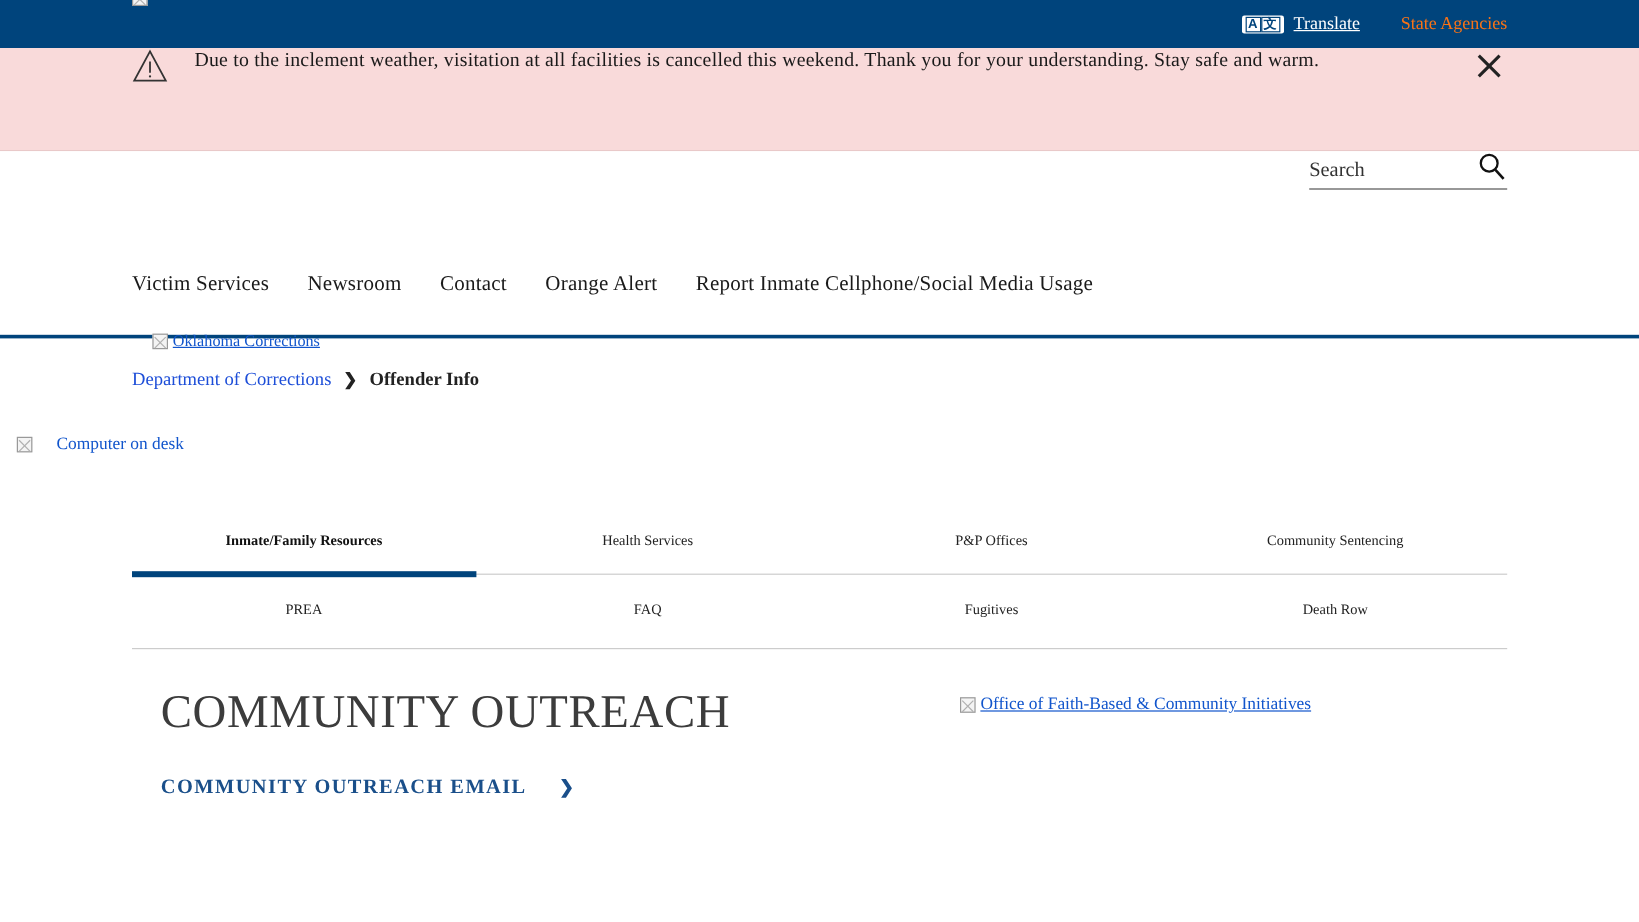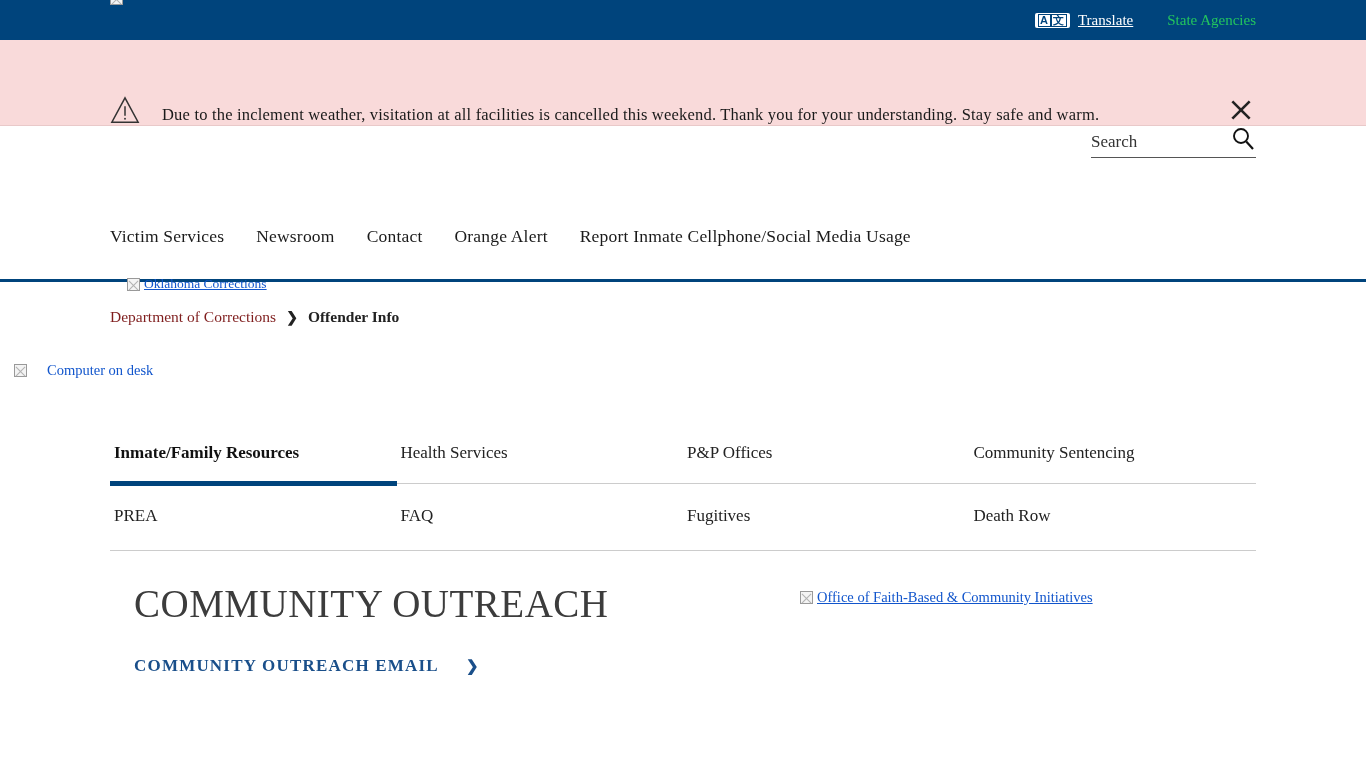--- a/index.html
+++ b/index.html
@@ -56,31 +56,31 @@
     padding: 1px 3px;
     border-radius: 2px;
     line-height: 1;
     font-family: "Liberation Sans", sans-serif;
   }
   .translate-glyph span.boxed {
     border: 1px solid #00447c;
     padding: 0 1px;
   }
   .state-agencies {
-    color: #22c55e;
+    color: #f97316;
     font-size: 15px;
     text-decoration: none;
   }
 
   
   .alert {
     height: 86px;
     background: #f9dada;
     display: flex;
-    align-items: flex-end;
+    align-items: flex-start;
     padding: 0 110px;
     position: relative;
     border-bottom: 1px solid #e9c9c9;
   }
   .alert-icon {
     width: 30px;
     height: 30px;
     flex: 0 0 auto;
     margin-right: 22px;
     color: #333;
@@ -187,21 +187,21 @@
   
   .breadcrumb {
     padding: 26px 110px 0 110px;
     display: flex;
     align-items: center;
     gap: 10px;
     font-size: 15.5px;
     color: #222;
     background: #ffffff;
   }
-  .breadcrumb a { color: #7f1d1d; text-decoration: none; }
+  .breadcrumb a { color: #1d4ed8; text-decoration: none; }
   .bc-chevron { font-weight: bold; font-size: 14px; }
   .breadcrumb .current { font-weight: bold; }
 
   
   .hero-broken {
     margin: 36px 0 0 14px;
     font-size: 14.5px;
     color: #1155cc;
     display: flex;
     align-items: center;
@@ -212,23 +212,23 @@
   .tabs-zone {
     padding: 0 110px;
     margin-top: 46px;
   }
   .tabs-row {
     display: grid;
     grid-template-columns: repeat(4, 1fr);
     border-bottom: 1px solid #cccccc;
   }
   .tab {
-    text-align: left;
+    text-align: center;
     padding: 18px 4px 20px 4px;
-    font-size: 17px;
+    font-size: 12px;
     color: #222;
     cursor: pointer;
     position: relative;
   }
   .tab.active { font-weight: bold; color: #111; }
   .tab.active::after {
     content: "";
     position: absolute;
     left: 0; right: 0; bottom: -3px;
     height: 5px;

